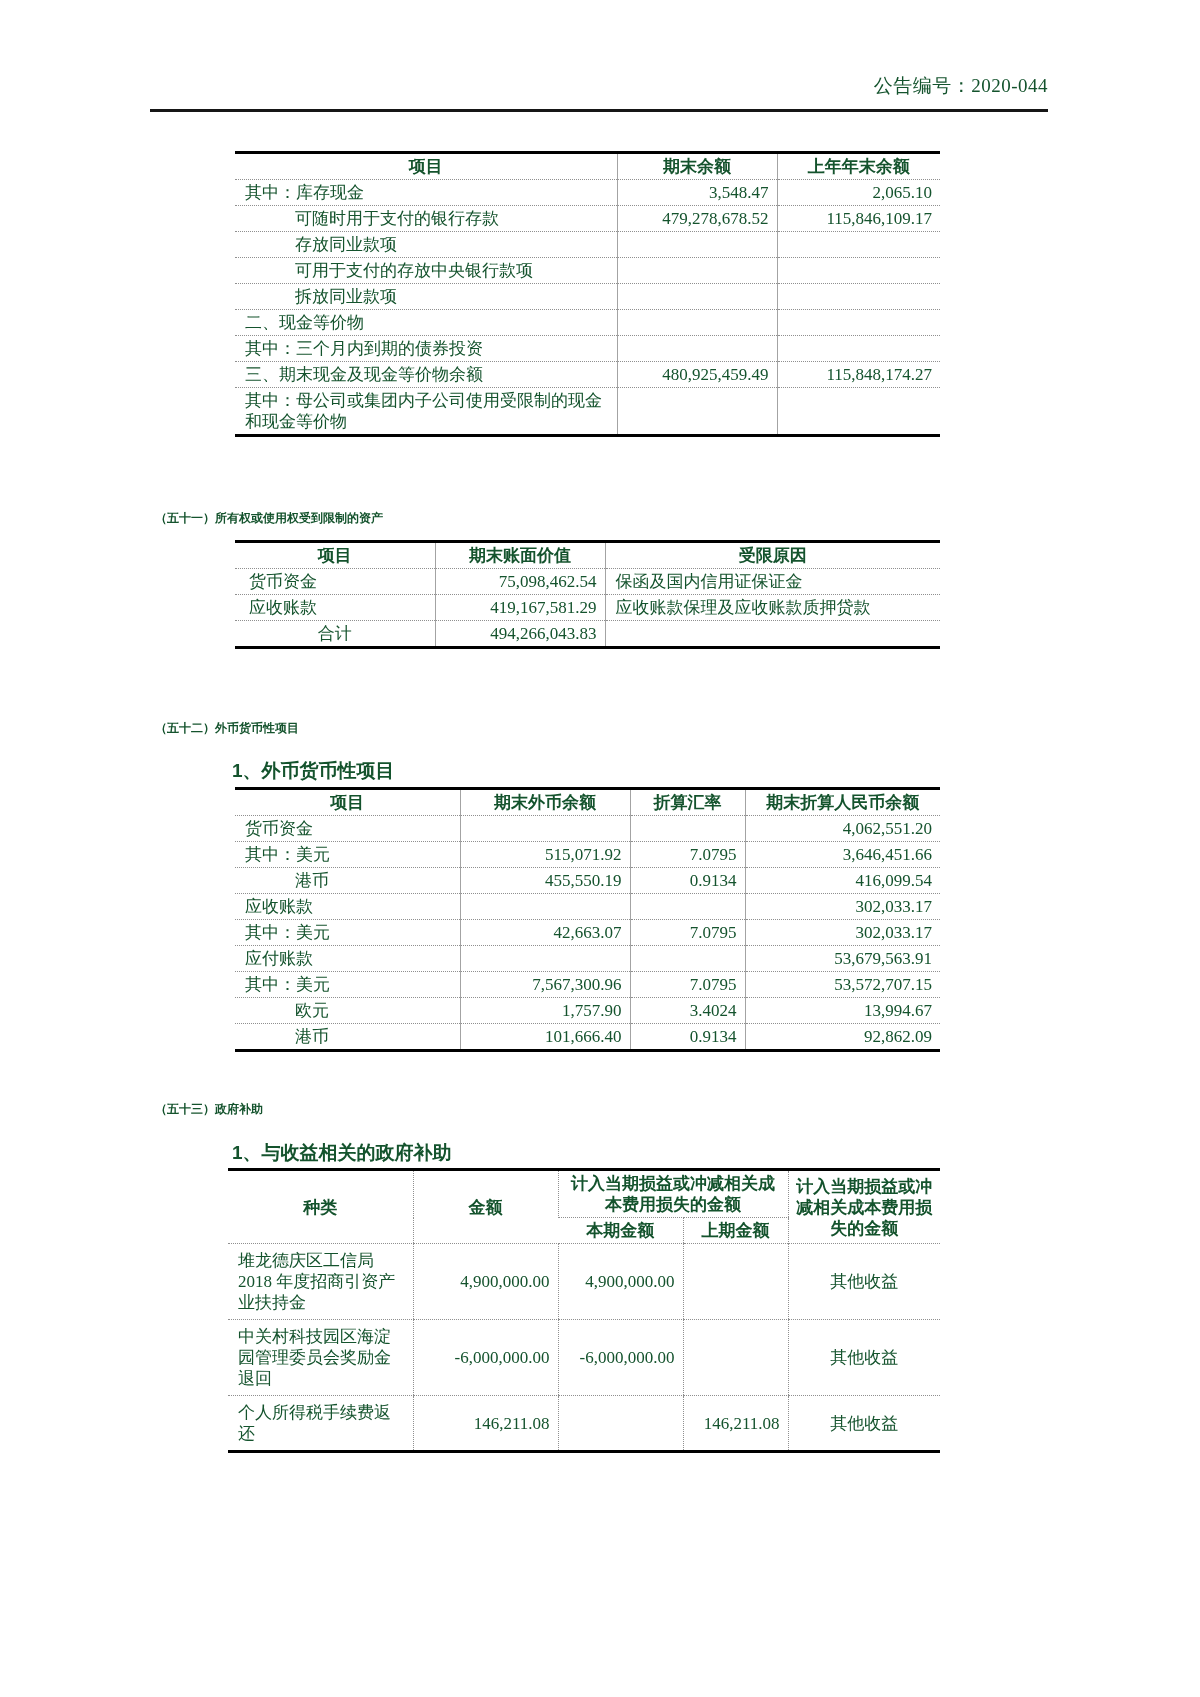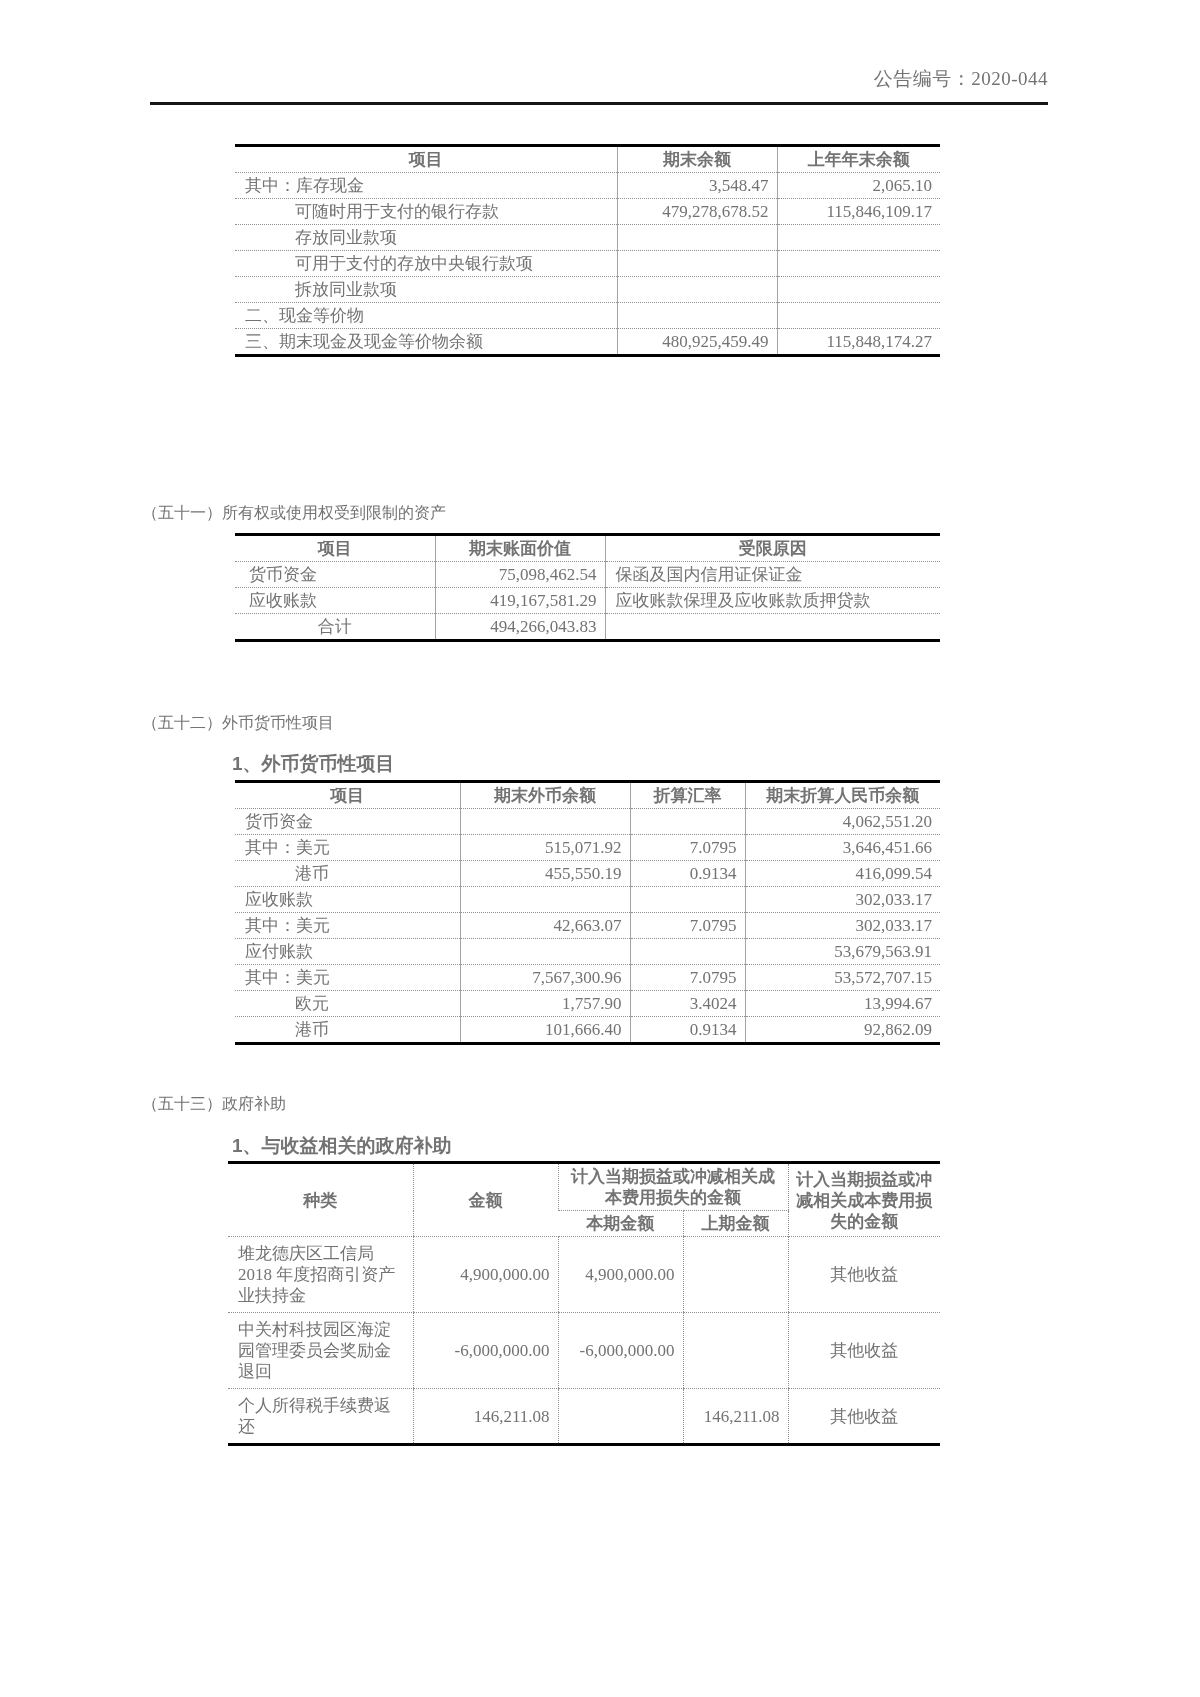--- a/index.html
+++ b/index.html
@@ -1,27 +1,27 @@
 <!DOCTYPE html>
 <html><head>
 <meta charset="utf-8">
 <style>
   * { margin:0; padding:0; box-sizing:border-box; }
   html,body { background:#ffffff; }
   .page {
-    position:relative; width:1200px; height:1489px; margin:9px auto;
-    background:#ffffff; color:#737373;
+    position:relative; width:1200px; height:1489px; margin:16px auto;
+    background:#ffffff; color:#14532d;
     font-family:"Liberation Serif","DejaVu Serif",serif;
   }
   .hdr-note { position:absolute; top:57px; left:150px; width:898px; text-align:right;
     font-size:19px; letter-spacing:0.5px; }
   .hdr-rule { position:absolute; top:93px; left:150px; width:898px; height:0;
     border-top:3px solid #161616; }
-  .sec-title { position:absolute; left:142px;
-    font-family:"Liberation Sans","DejaVu Sans",sans-serif; font-weight:400; font-size:16px; }
+  .sec-title { position:absolute; left:155px;
+    font-family:"Liberation Sans","DejaVu Sans",sans-serif; font-weight:700; font-size:12px; }
   .sub-title { position:absolute; left:232px;
     font-family:"Liberation Sans","DejaVu Sans",sans-serif; font-weight:700; font-size:19px; }
   table.t { position:absolute; border-collapse:collapse; table-layout:fixed;
     border-top:3px solid #000; border-bottom:3px solid #000;
     font-size:17px; }
   .t th, .t td { border-bottom:1px dotted #8f8f8f; border-left:1px solid #a3a3a3;
     padding:2px 6px; line-height:21px; vertical-align:middle; font-weight:normal;
     overflow:hidden; }
   .t th:first-child, .t td:first-child { border-left:none; }
   .t tr:last-child td { border-bottom:none; }
@@ -92,23 +92,33 @@
         <td class="lbl i1">拆放同业款项</td>
         <td class="num"></td>
         <td class="num"></td>
       </tr>
       <tr>
         <td class="lbl">二、现金等价物</td>
         <td class="num"></td>
         <td class="num"></td>
       </tr>
       <tr>
+        <td class="lbl">其中：三个月内到期的债券投资</td>
+        <td class="num"></td>
+        <td class="num"></td>
+      </tr>
+      <tr>
         <td class="lbl">三、期末现金及现金等价物余额</td>
         <td class="num">480,925,459.49</td>
         <td class="num">115,848,174.27</td>
+      </tr>
+      <tr>
+        <td class="lbl">其中：母公司或集团内子公司使用受限制的现金和现金等价物</td>
+        <td class="num"></td>
+        <td class="num"></td>
       </tr>
     </tbody>
   </table>
 
   <div class="sec-title sec51">（五十一）所有权或使用权受到限制的资产</div>
 
   <table class="t t2">
     <colgroup>
         <col style="width:200px">
         <col style="width:170px">

